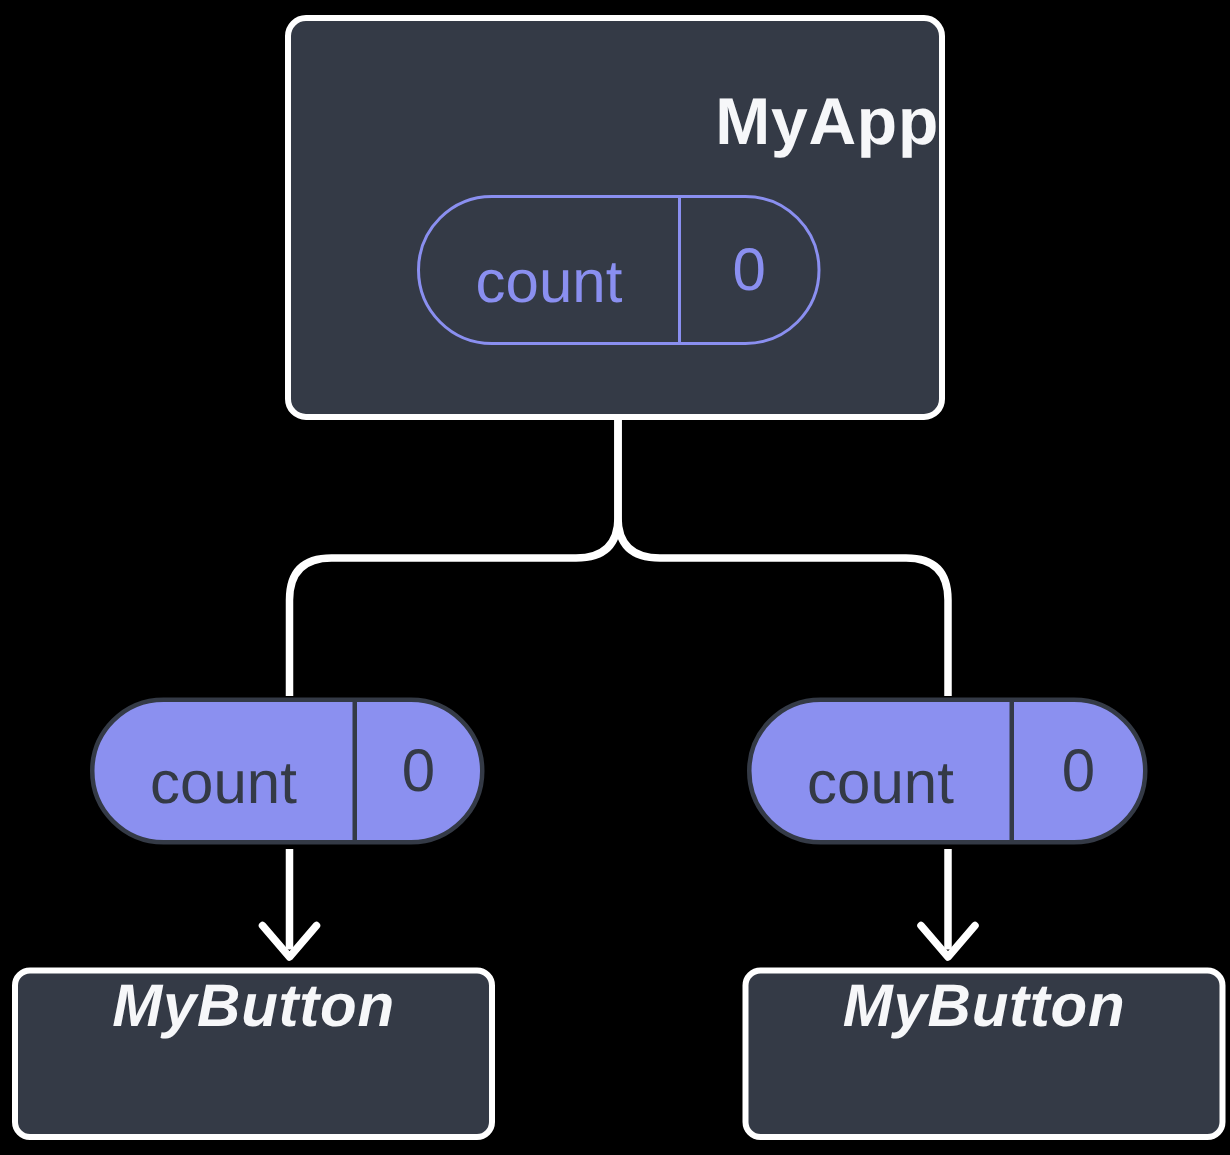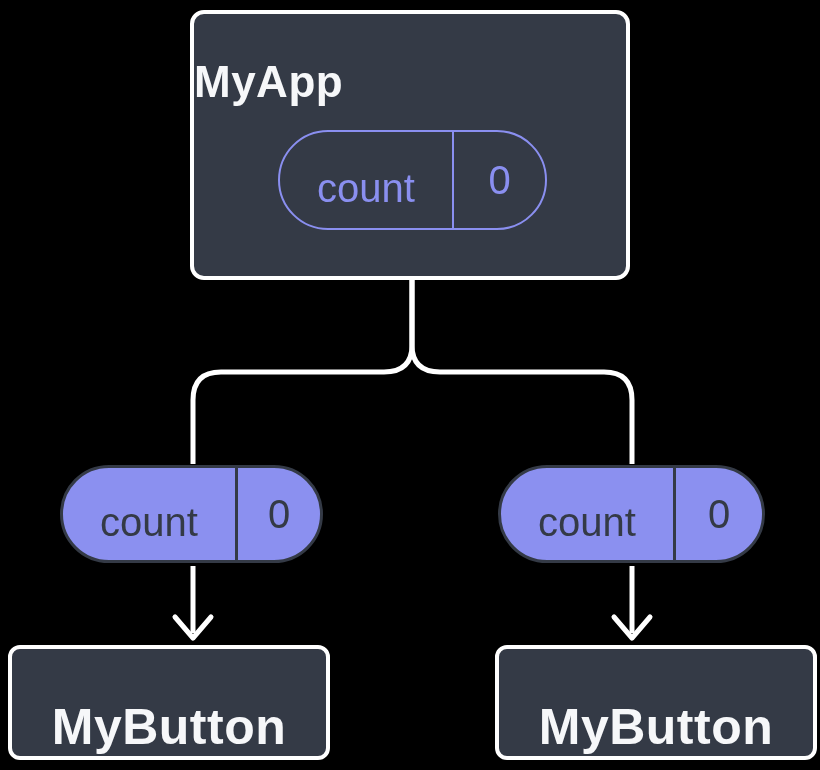--- a/index.html
+++ b/index.html
@@ -43,21 +43,21 @@
     border: 4px solid var(--outline-white);
     border-radius: 14px;
     z-index: 2;
   }
   .root-box { left: 190px; top: 10px; width: 440px; height: 270px; }
 
   .root-title {
     position: absolute;
     top: 46px; left: 0;
     width: 100%;
-    text-align: left;
+    text-align: right;
     font-size: 44px;
     line-height: 44px;
     font-weight: 600;
     letter-spacing: 0.5px;
     color: var(--text-on-surface);
   }
 
   .pill {
     position: absolute;
     display: flex;
@@ -87,27 +87,28 @@
     background: var(--accent-fill);
     border: 3px solid var(--surface);
     color: var(--text-on-accent);
   }
   .prop-pill .seg-value { border-left: 3px solid var(--text-on-accent); }
   .prop-pill-left  { left: 60px;  top: 465px; width: 263px; height: 98px; }
   .prop-pill-right { left: 498px; top: 465px; width: 267px; height: 98px; }
 
   .child-box {
     display: flex;
-    align-items: flex-end;
+    align-items: flex-start;
     justify-content: center;
     border-radius: 12px;
-    font-size: 50px;
+    font-size: 40px;
     font-weight: 600;
     letter-spacing: 0.5px;
     color: var(--text-on-surface);
+    font-style: italic;
   }
   .child-box-left  { left: 8px;   top: 645px; width: 322px; height: 115px; }
   .child-box-right { left: 495px; top: 645px; width: 322px; height: 115px; }
 </style>
 </head>
 <body>
 
 <div class="canvas">
 
   <svg class="connectors" viewBox="0 0 820 770" aria-hidden="true">

